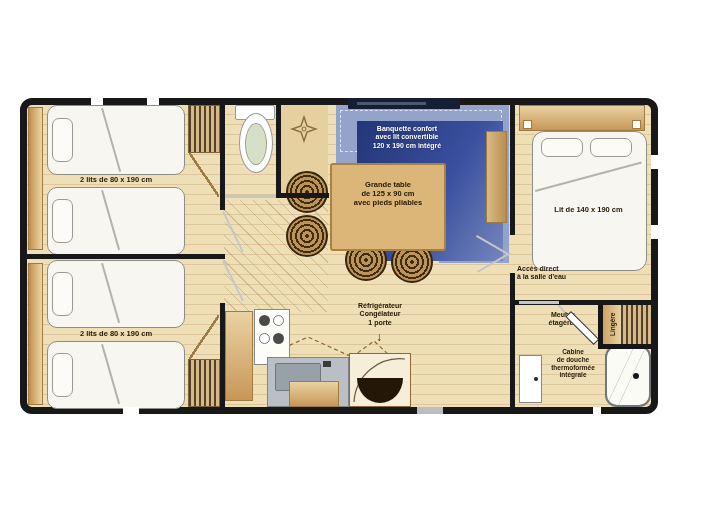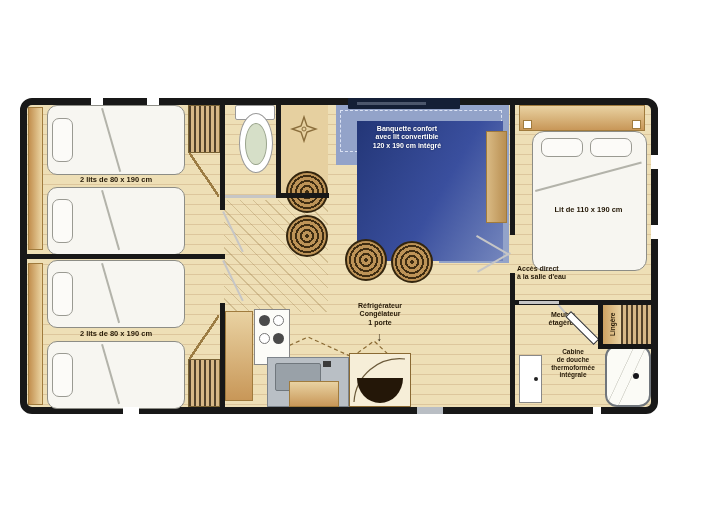--- a/index.html
+++ b/index.html
@@ -113,20 +113,27 @@
       <div class="abs lbl small white" style="left:316px;top:20px;width:128px;">
         <div>Banquette confort</div>
         <div>avec lit convertible</div>
         <div>120 x 190 cm intégré</div>
       </div>
 
       <div class="chair" style="left:259px;top:66px;"></div>
       <div class="chair" style="left:259px;top:110px;"></div>
       <div class="chair" style="left:318px;top:134px;"></div>
       <div class="chair" style="left:364px;top:136px;"></div>
+      <div class="abs" style="left:303px;top:58px;width:116px;height:88px;background:#dcb578;border:2px solid #a8833f;border-radius:3px;z-index:3;box-sizing:border-box;">
+        <div class="lbl" style="position:relative;margin-top:15px;">
+          <div>Grande table</div>
+          <div>de 125 x 90 cm</div>
+          <div>avec pieds pliables</div>
+        </div>
+      </div>
 
       <div class="abs woodv" style="left:198px;top:206px;width:28px;height:90px;"></div>
       <div class="abs" style="left:227px;top:204px;width:34px;height:54px;background:#fcfcf8;border:1px solid #888;z-index:2;">
         <div class="abs" style="left:4px;top:5px;width:11px;height:11px;border-radius:50%;background:#4a4a4a;"></div>
         <div class="abs" style="left:18px;top:5px;width:11px;height:11px;border-radius:50%;background:#fff;border:1px solid #777;box-sizing:border-box;"></div>
         <div class="abs" style="left:4px;top:23px;width:11px;height:11px;border-radius:50%;background:#fff;border:1px solid #777;box-sizing:border-box;"></div>
         <div class="abs" style="left:18px;top:23px;width:11px;height:11px;border-radius:50%;background:#4a4a4a;"></div>
       </div>
       <svg class="abs" style="left:235px;top:228px;z-index:1;" width="130" height="26" viewBox="0 0 130 26">
         <polyline points="2,24 46,4 90,24" fill="none" stroke="#8a6a33" stroke-width="1.2" stroke-dasharray="4 3"></polyline>
@@ -153,21 +160,21 @@
 
       <div class="abs woodv" style="left:492px;top:0;width:126px;height:26px;">
         <div class="abs" style="left:3px;bottom:1px;width:9px;height:9px;background:#fff;border:1px solid #a07b3d;box-sizing:border-box;"></div>
         <div class="abs" style="right:3px;bottom:1px;width:9px;height:9px;background:#fff;border:1px solid #a07b3d;box-sizing:border-box;"></div>
       </div>
       <div class="abs bed" style="left:505px;top:26px;width:113px;height:138px;border-radius:12px;">
         <div class="abs pillow" style="left:8px;top:6px;width:40px;height:17px;"></div>
         <div class="abs pillow" style="left:57px;top:6px;width:40px;height:17px;"></div>
         <div class="fold" style="left:2px;top:58px;width:110px;transform:rotate(-15deg);transform-origin:left top;"></div>
       </div>
-      <div class="abs lbl" style="left:505px;top:100px;width:113px;">Lit de 110 x 190 cm</div>
+      <div class="abs lbl" style="left:505px;top:100px;width:113px;">Lit de 140 x 190 cm</div>
       <div class="abs lbl small" style="left:490px;top:160px;width:86px;text-align:left;">
         <div>Accès direct</div>
         <div>à la salle d'eau</div>
       </div>
 
       <div class="abs lbl small" style="left:504px;top:206px;width:64px;">
         <div>Meuble</div>
         <div>étagères</div>
       </div>
       <div class="abs" style="left:544px;top:206px;width:38px;height:6px;background:#fff;border:1px solid #333;transform:rotate(45deg);transform-origin:left top;z-index:4;"></div>

